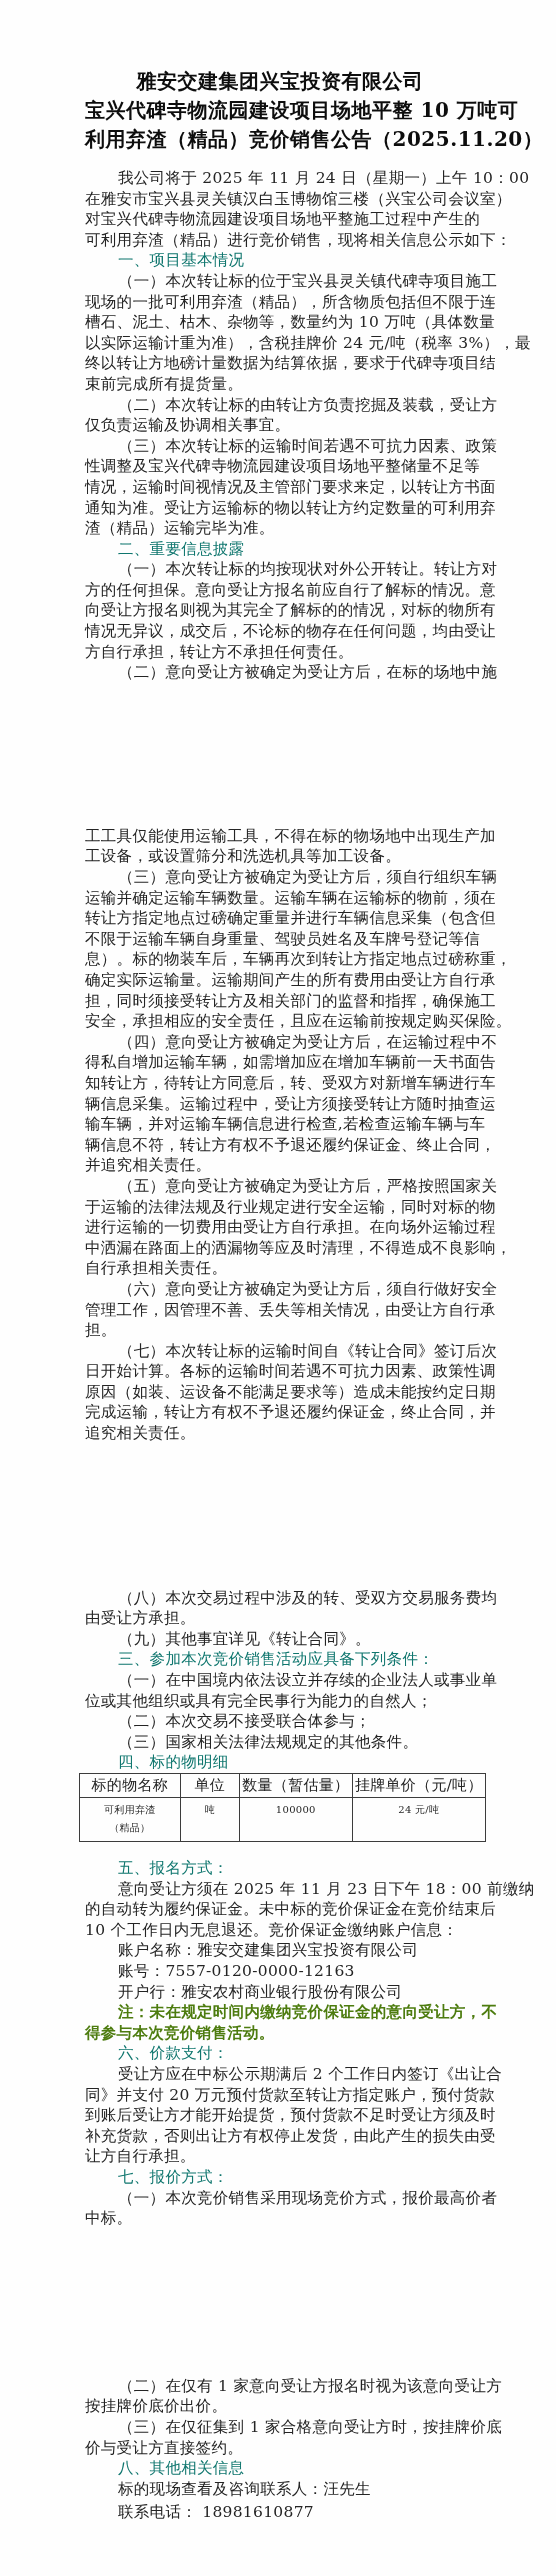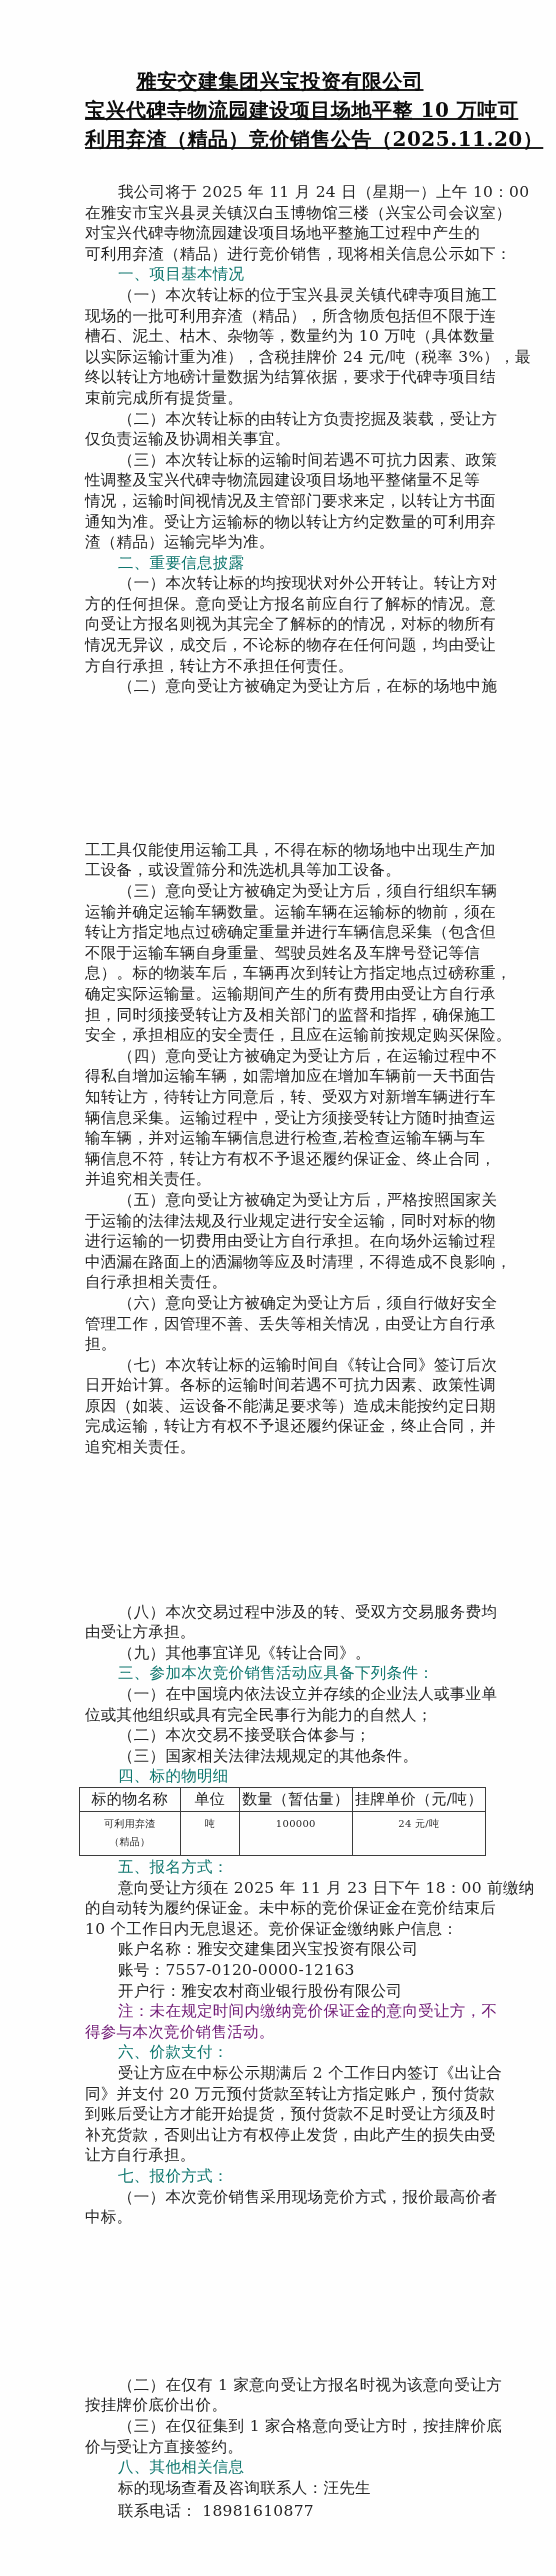--- a/index.html
+++ b/index.html
@@ -3,27 +3,27 @@
 <meta charset="utf-8">
 <style>
   html,body{margin:0;padding:0;background:#ffffff;}
   .page{
     width:556px;height:3145px;position:relative;background:#fefefe;overflow:hidden;
     font-family:"DejaVu Serif","Liberation Serif",serif;color:#222;
   }
   .content{position:relative;z-index:1;padding:67px 81px 0 85px;}
   .t-line{height:29px;line-height:29px;font-size:20px;font-weight:bold;color:#0d0d0d;
     text-align:center;white-space:nowrap;letter-spacing:0.5px;}
-  .doc-title{margin-bottom:28px;text-decoration:underline;}
+  .doc-title{margin-bottom:14px;}
   .ln{height:20.6px;line-height:20.6px;font-size:15.5px;letter-spacing:0.3px;white-space:nowrap;color:#242424;}
   .ln.p,.ln.h,.ln.note{text-indent:33px;}
   .ln.h{font-weight:normal;color:#0f766e;}
-  .ln.note,.ln.notec{font-weight:normal;color:#701a75;}
+  .ln.note,.ln.notec{font-weight:bold;color:#4d7c0f;}
   .gap{width:100%;}
-  table.lots{border-collapse:collapse;margin-left:-6.2px;width:407px;table-layout:fixed;margin-bottom:1px;}
+  table.lots{border-collapse:collapse;margin-left:-6.2px;width:407px;table-layout:fixed;margin-bottom:16px;}
   table.lots td{border:1px solid #3c3c3c;text-align:center;font-size:15px;color:#242424;
     padding:0;letter-spacing:0.3px;}
   table.lots tr.hd td{height:23px;line-height:23px;}
   table.lots tr.dt td{height:40px;vertical-align:top;padding-top:3.1px;line-height:17.5px;font-size:10px;}
   .name2{line-height:17.5px;}
 </style>
 </head>
 <body>
 
 <div class="page">

